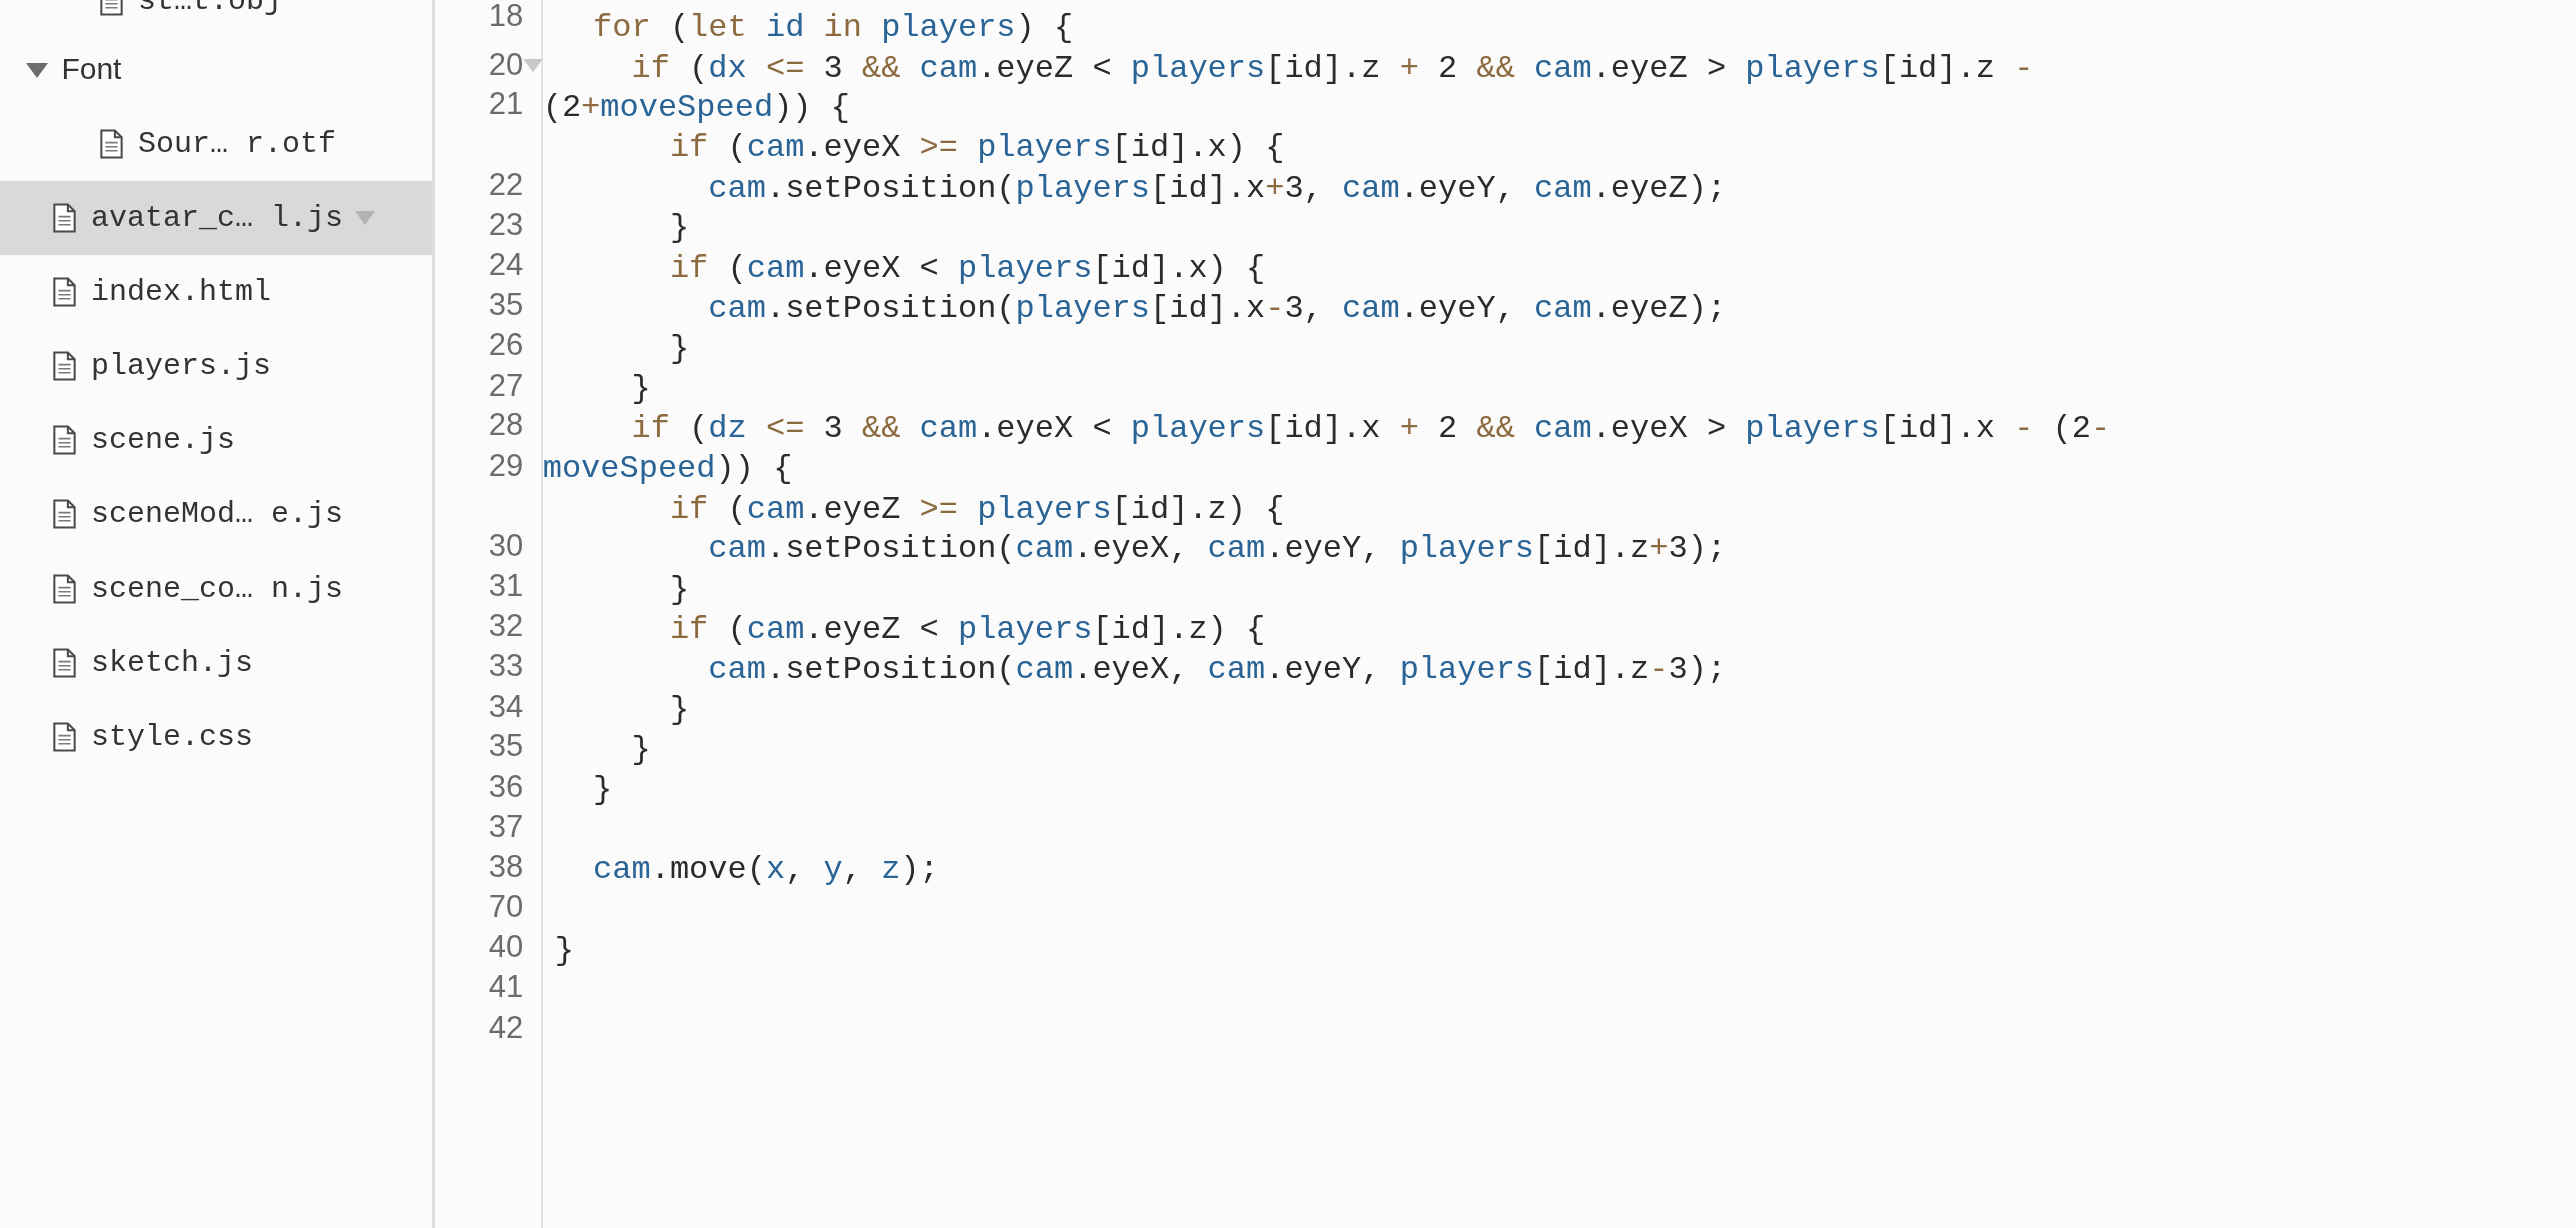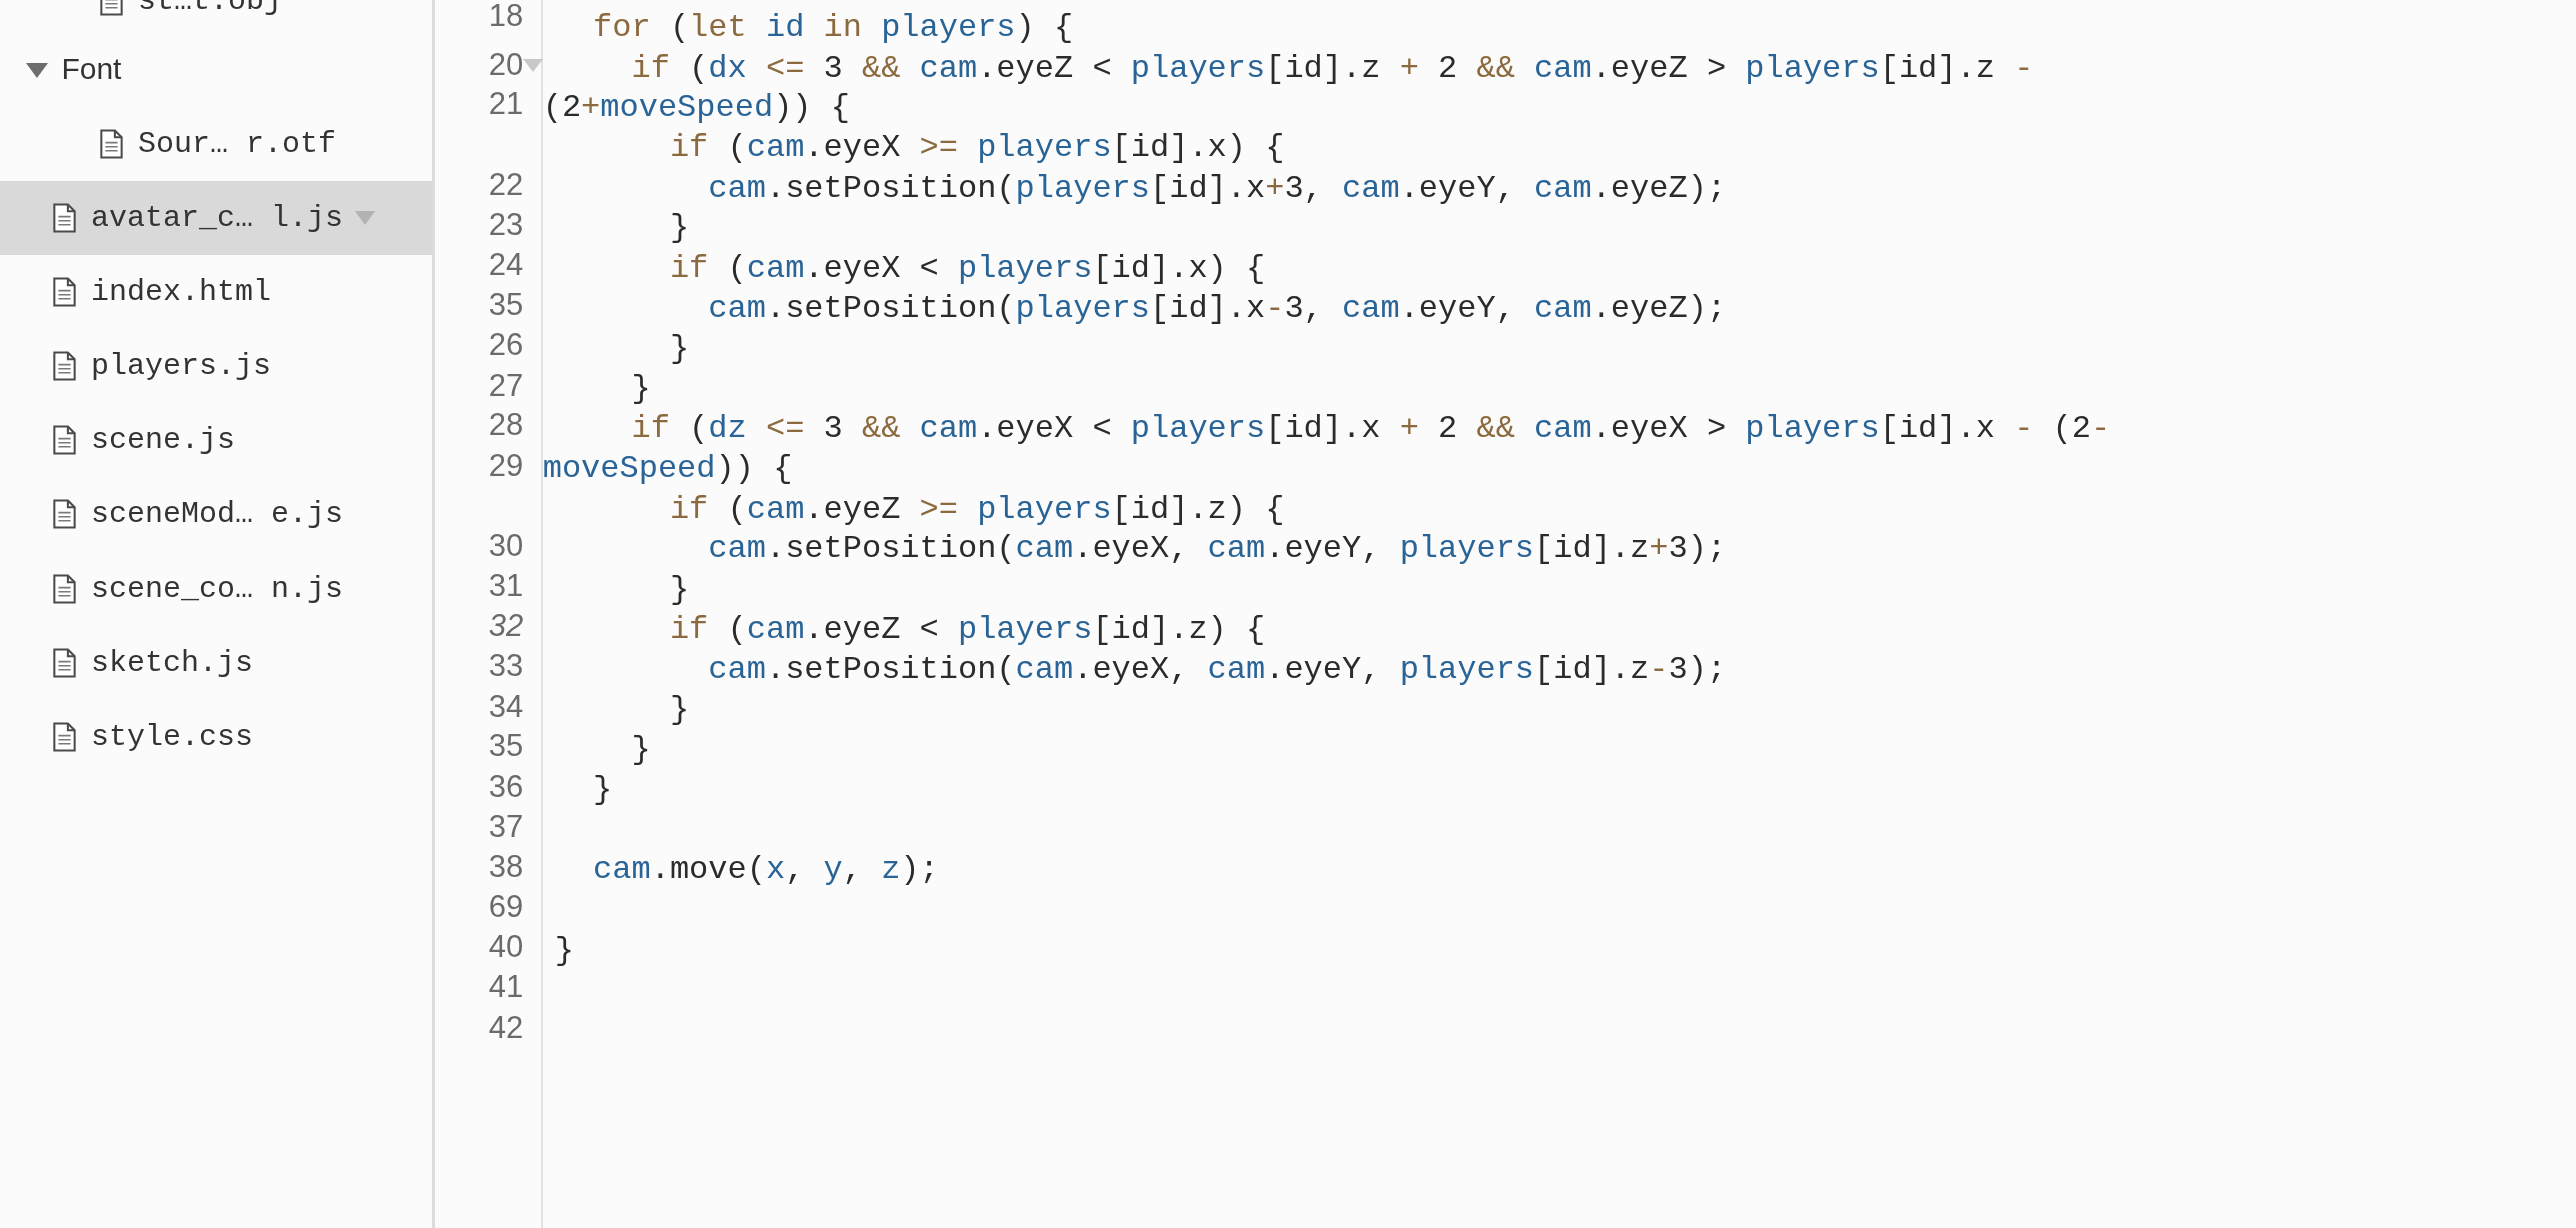--- a/index.html
+++ b/index.html
@@ -301,28 +301,28 @@
         <div class="ln" style="top: 169px;">22</div>
         <div class="ln" style="top: 209px;">23</div>
         <div class="ln" style="top: 249px;">24</div>
         <div class="ln" style="top: 289px;">35</div>
         <div class="ln" style="top: 329px;">26</div>
         <div class="ln" style="top: 370px;">27</div>
         <div class="ln" style="top: 409px;">28</div>
         <div class="ln" style="top: 450px;">29</div>
         <div class="ln" style="top: 530px;">30</div>
         <div class="ln" style="top: 570px;">31</div>
-        <div class="ln" style="top: 610px; font-style: italic;">32</div>
+        <div class="ln" style="top: 610px;">32</div>
         <div class="ln" style="top: 650px;">33</div>
         <div class="ln" style="top: 691px;">34</div>
         <div class="ln" style="top: 730px;">35</div>
         <div class="ln" style="top: 771px;">36</div>
         <div class="ln" style="top: 811px;">37</div>
         <div class="ln" style="top: 851px;">38</div>
-        <div class="ln" style="top: 891px;">69</div>
+        <div class="ln" style="top: 891px;">70</div>
         <div class="ln" style="top: 931px;">40</div>
         <div class="ln" style="top: 971px;">41</div>
         <div class="ln" style="top: 1012px;">42</div>
       </div>
     <div id="code">
         <div class="code-line" style="top: 0px;"></div>
         <div class="code-line" style="top: 12px;"><span style="color: rgb(43, 43, 43);">  </span><span style="color: rgb(140, 106, 63);">for</span><span style="color: rgb(43, 43, 43);"> (</span><span style="color: rgb(140, 106, 63);">let</span><span style="color: rgb(43, 43, 43);"> </span><span style="color: rgb(42, 100, 150);">id</span><span style="color: rgb(43, 43, 43);"> </span><span style="color: rgb(140, 106, 63);">in</span><span style="color: rgb(43, 43, 43);"> </span><span style="color: rgb(42, 100, 150);">players</span><span style="color: rgb(43, 43, 43);">) {</span></div>
         <div class="code-line" style="top: 53px;"><span style="color: rgb(43, 43, 43);">    </span><span style="color: rgb(140, 106, 63);">if</span><span style="color: rgb(43, 43, 43);"> (</span><span style="color: rgb(42, 100, 150);">dx</span><span style="color: rgb(43, 43, 43);"> </span><span style="color: rgb(140, 106, 63);">&lt;=</span><span style="color: rgb(43, 43, 43);"> 3 </span><span style="color: rgb(140, 106, 63);">&amp;&amp;</span><span style="color: rgb(43, 43, 43);"> </span><span style="color: rgb(42, 100, 150);">cam</span><span style="color: rgb(43, 43, 43);">.eyeZ &lt; </span><span style="color: rgb(42, 100, 150);">players</span><span style="color: rgb(43, 43, 43);">[id].z </span><span style="color: rgb(140, 106, 63);">+</span><span style="color: rgb(43, 43, 43);"> 2 </span><span style="color: rgb(140, 106, 63);">&amp;&amp;</span><span style="color: rgb(43, 43, 43);"> </span><span style="color: rgb(42, 100, 150);">cam</span><span style="color: rgb(43, 43, 43);">.eyeZ &gt; </span><span style="color: rgb(42, 100, 150);">players</span><span style="color: rgb(43, 43, 43);">[id].z </span><span style="color: rgb(140, 106, 63);">-</span></div>
         <div class="code-line wrapped" style="top: 92px; left: 0px;"><span style="color: rgb(43, 43, 43);">(2</span><span style="color: rgb(140, 106, 63);">+</span><span style="color: rgb(42, 100, 150);">moveSpeed</span><span style="color: rgb(43, 43, 43);">)) {</span></div>
         <div class="code-line" style="top: 132px;"><span style="color: rgb(43, 43, 43);">      </span><span style="color: rgb(140, 106, 63);">if</span><span style="color: rgb(43, 43, 43);"> (</span><span style="color: rgb(42, 100, 150);">cam</span><span style="color: rgb(43, 43, 43);">.eyeX </span><span style="color: rgb(140, 106, 63);">&gt;=</span><span style="color: rgb(43, 43, 43);"> </span><span style="color: rgb(42, 100, 150);">players</span><span style="color: rgb(43, 43, 43);">[id].x) {</span></div>

